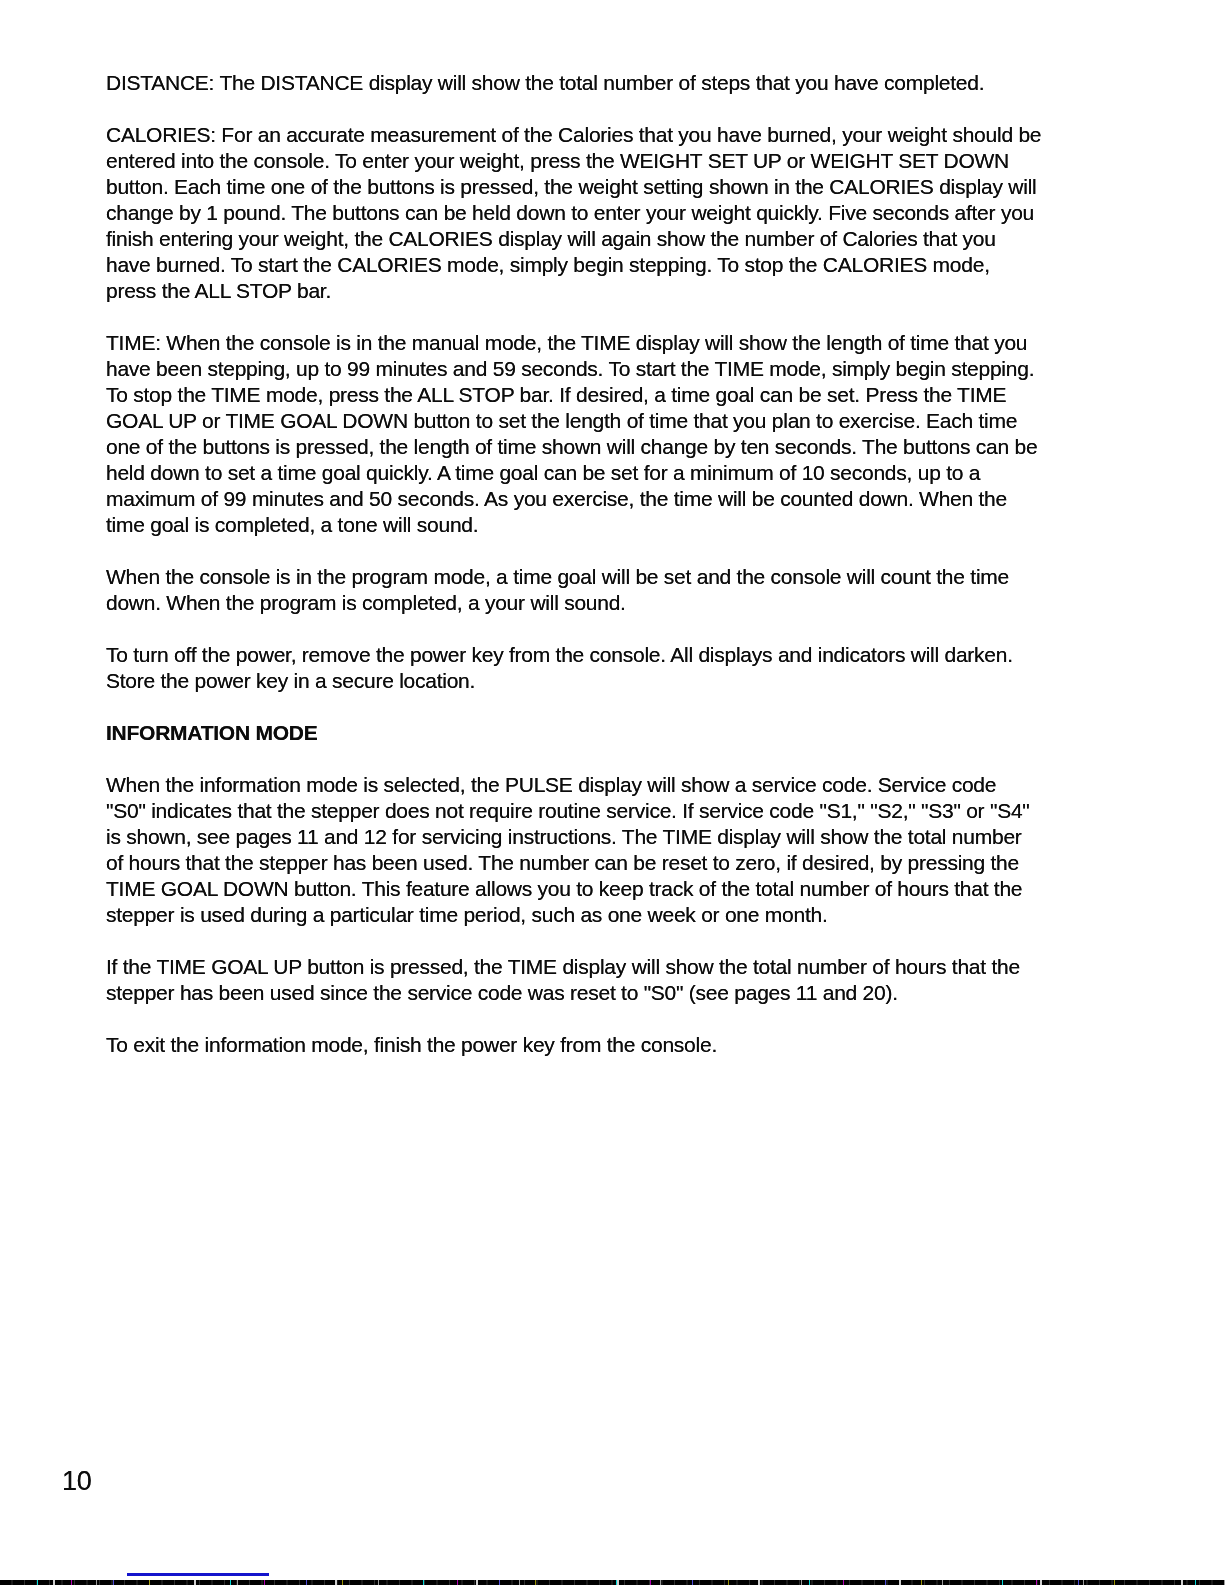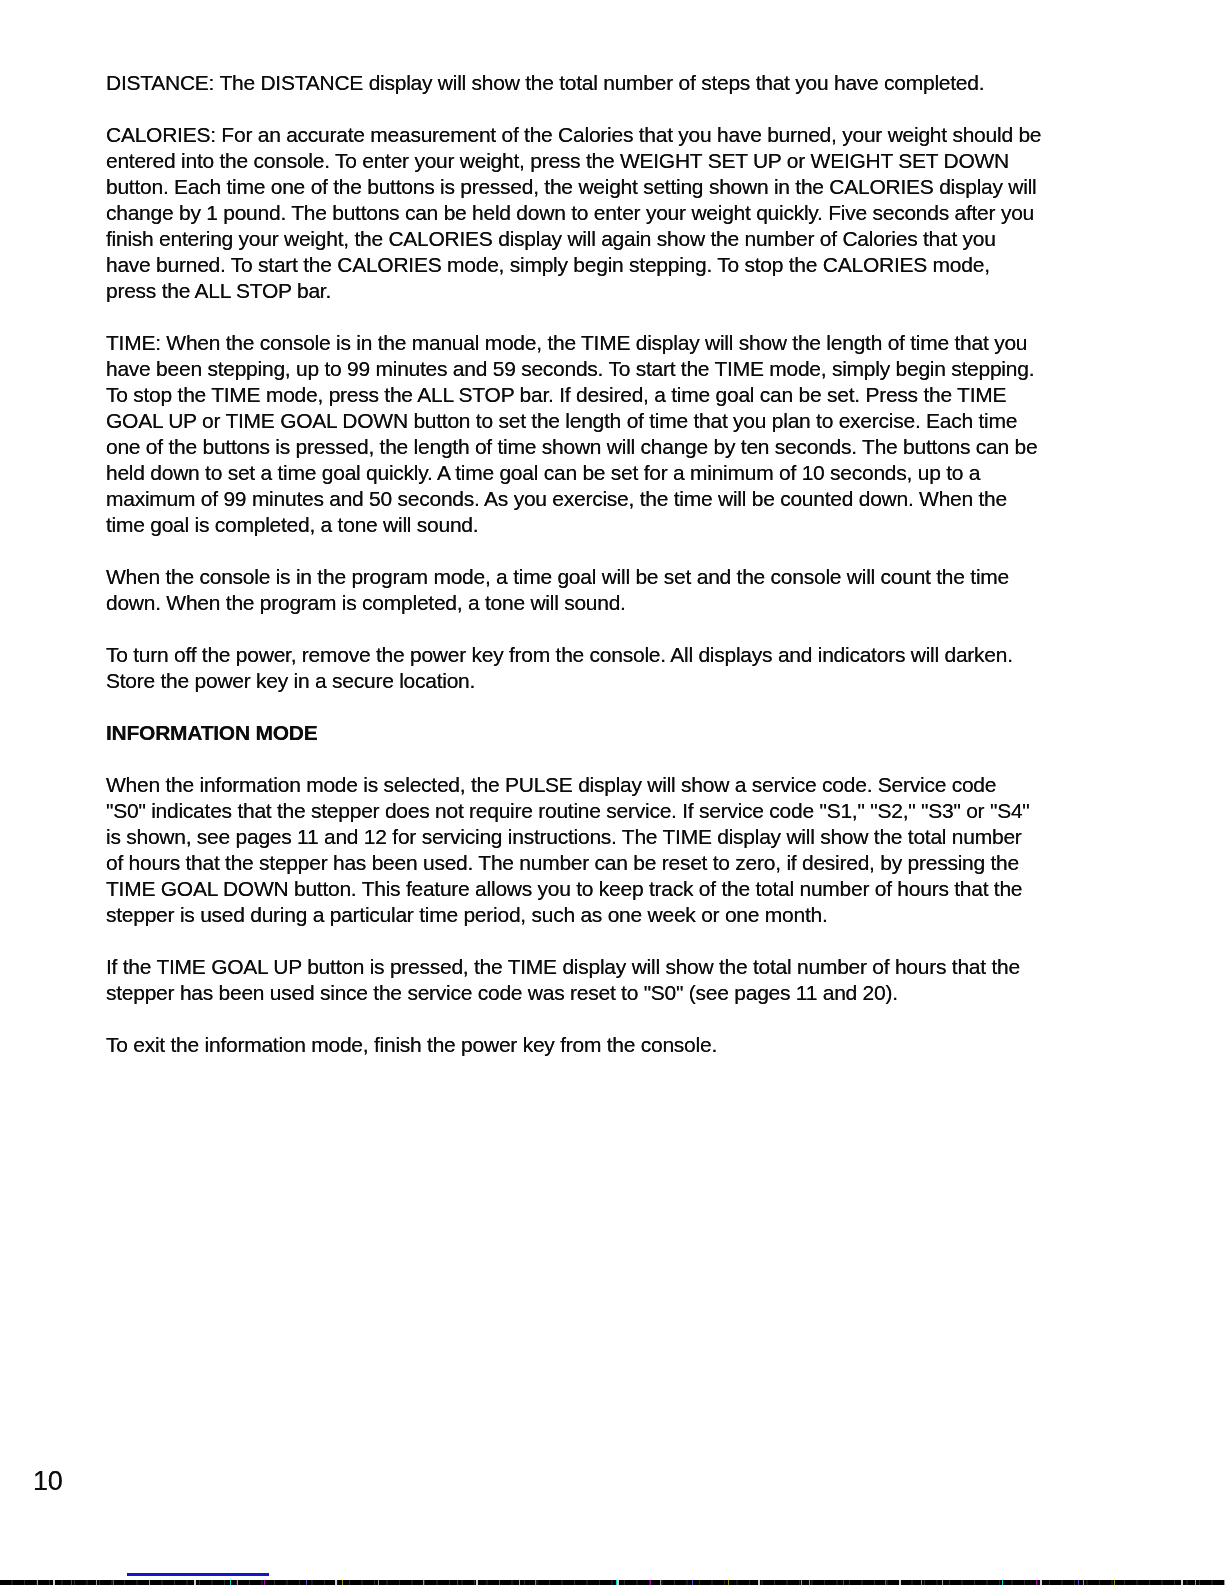--- a/index.html
+++ b/index.html
@@ -28,21 +28,21 @@
     white-space: pre;
     margin: 0 0 26px 0;
     text-shadow: 0 0 0.5px rgba(10,10,10,0.85);
   }
   .heading {
     font-weight: bold;
     margin-top: 0;
   }
   .page-number {
     position: absolute;
-    left: 33px;
+    left: 62px;
     top: 1467px;
     font-size: 27px;
     line-height: 28px;
     letter-spacing: -0.2px;
     text-shadow: 0 0 0.5px rgba(10,10,10,0.85);
   }
   .blue-line {
     position: absolute;
     left: 127px;
     top: 1573px;
@@ -87,21 +87,21 @@
 press the ALL STOP bar.</div>
   <div class="para">TIME: When the console is in the manual mode, the TIME display will show the length of time that you
 have been stepping, up to 99 minutes and 59 seconds. To start the TIME mode, simply begin stepping.
 To stop the TIME mode, press the ALL STOP bar. If desired, a time goal can be set. Press the TIME
 GOAL UP or TIME GOAL DOWN button to set the length of time that you plan to exercise. Each time
 one of the buttons is pressed, the length of time shown will change by ten seconds. The buttons can be
 held down to set a time goal quickly. A time goal can be set for a minimum of 10 seconds, up to a
 maximum of 99 minutes and 50 seconds. As you exercise, the time will be counted down. When the
 time goal is completed, a tone will sound.</div>
   <div class="para">When the console is in the program mode, a time goal will be set and the console will count the time
-down. When the program is completed, a tone will sound.</div>
+down. When the program is completed, a your will sound.</div>
   <div class="para">To turn off the power, remove the power key from the console. All displays and indicators will darken.
 Store the power key in a secure location.</div>
   <div class="heading">INFORMATION MODE</div>
   <div class="para">When the information mode is selected, the PULSE display will show a service code. Service code
 "S0" indicates that the stepper does not require routine service. If service code "S1," "S2," "S3" or "S4"
 is shown, see pages 11 and 12 for servicing instructions. The TIME display will show the total number
 of hours that the stepper has been used. The number can be reset to zero, if desired, by pressing the
 TIME GOAL DOWN button. This feature allows you to keep track of the total number of hours that the
 stepper is used during a particular time period, such as one week or one month.</div>
   <div class="para">If the TIME GOAL UP button is pressed, the TIME display will show the total number of hours that the

